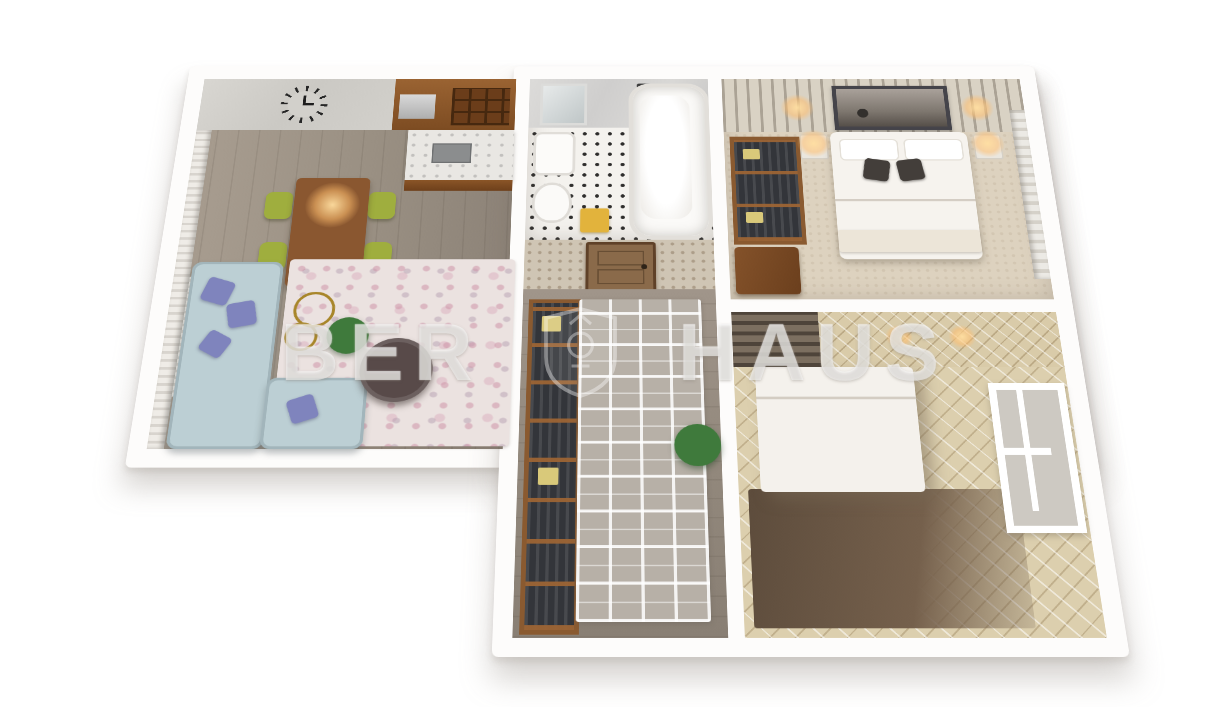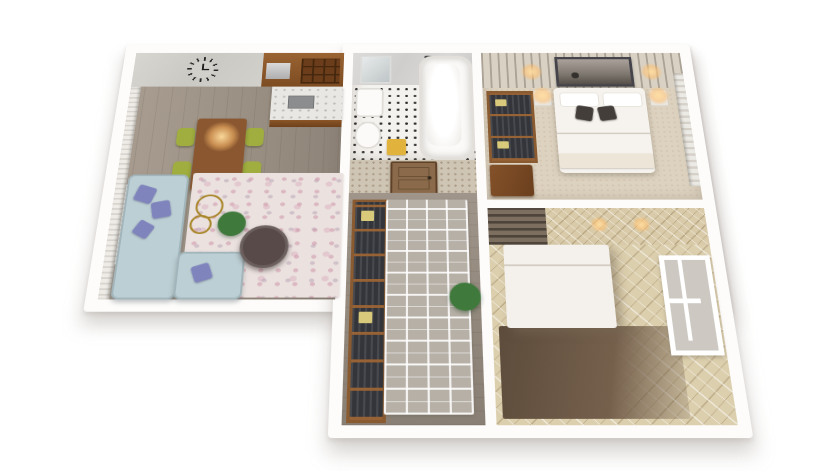--- a/index.html
+++ b/index.html
@@ -243,13 +243,23 @@
       <div class="abs bed2" style="left:14px;top:42px;width:104px;height:90px;">
         <div class="abs duvet-line" style="left:0;top:22px;width:104px;height:2px;"></div>
       </div>
       <div class="abs window-frame" style="left:166px;top:54px;width:40px;height:96px;">
         <div class="abs window-bar" style="left:0;top:42px;width:30px;height:5px;"></div>
         <div class="abs window-bar" style="left:13px;top:0;width:4px;height:86px;"></div>
       </div>
     </div>
   </div>
 
+  <div class="watermark">
+    <span class="wm-text">BER</span>
+    <svg class="wm-shield" width="54" height="62" viewBox="0 0 54 62">
+      <path d="M27 2 L50 8 L50 34 C50 48 40 56 27 60 C14 56 4 48 4 34 L4 8 Z" fill="rgba(255,255,255,0.18)" stroke="rgba(255,255,255,0.8)" stroke-width="2.5"></path>
+      <circle cx="27" cy="26" r="8" fill="none" stroke="rgba(255,255,255,0.8)" stroke-width="2"></circle>
+      <path d="M20 12 L27 6 L34 12" fill="none" stroke="rgba(255,255,255,0.8)" stroke-width="2"></path>
+      <path d="M21 40 L33 40 M27 36 L27 48" stroke="rgba(255,255,255,0.8)" stroke-width="2"></path>
+    </svg>
+    <span class="wm-text">HAUS</span>
+  </div>
 </div>
 
 </body></html>

